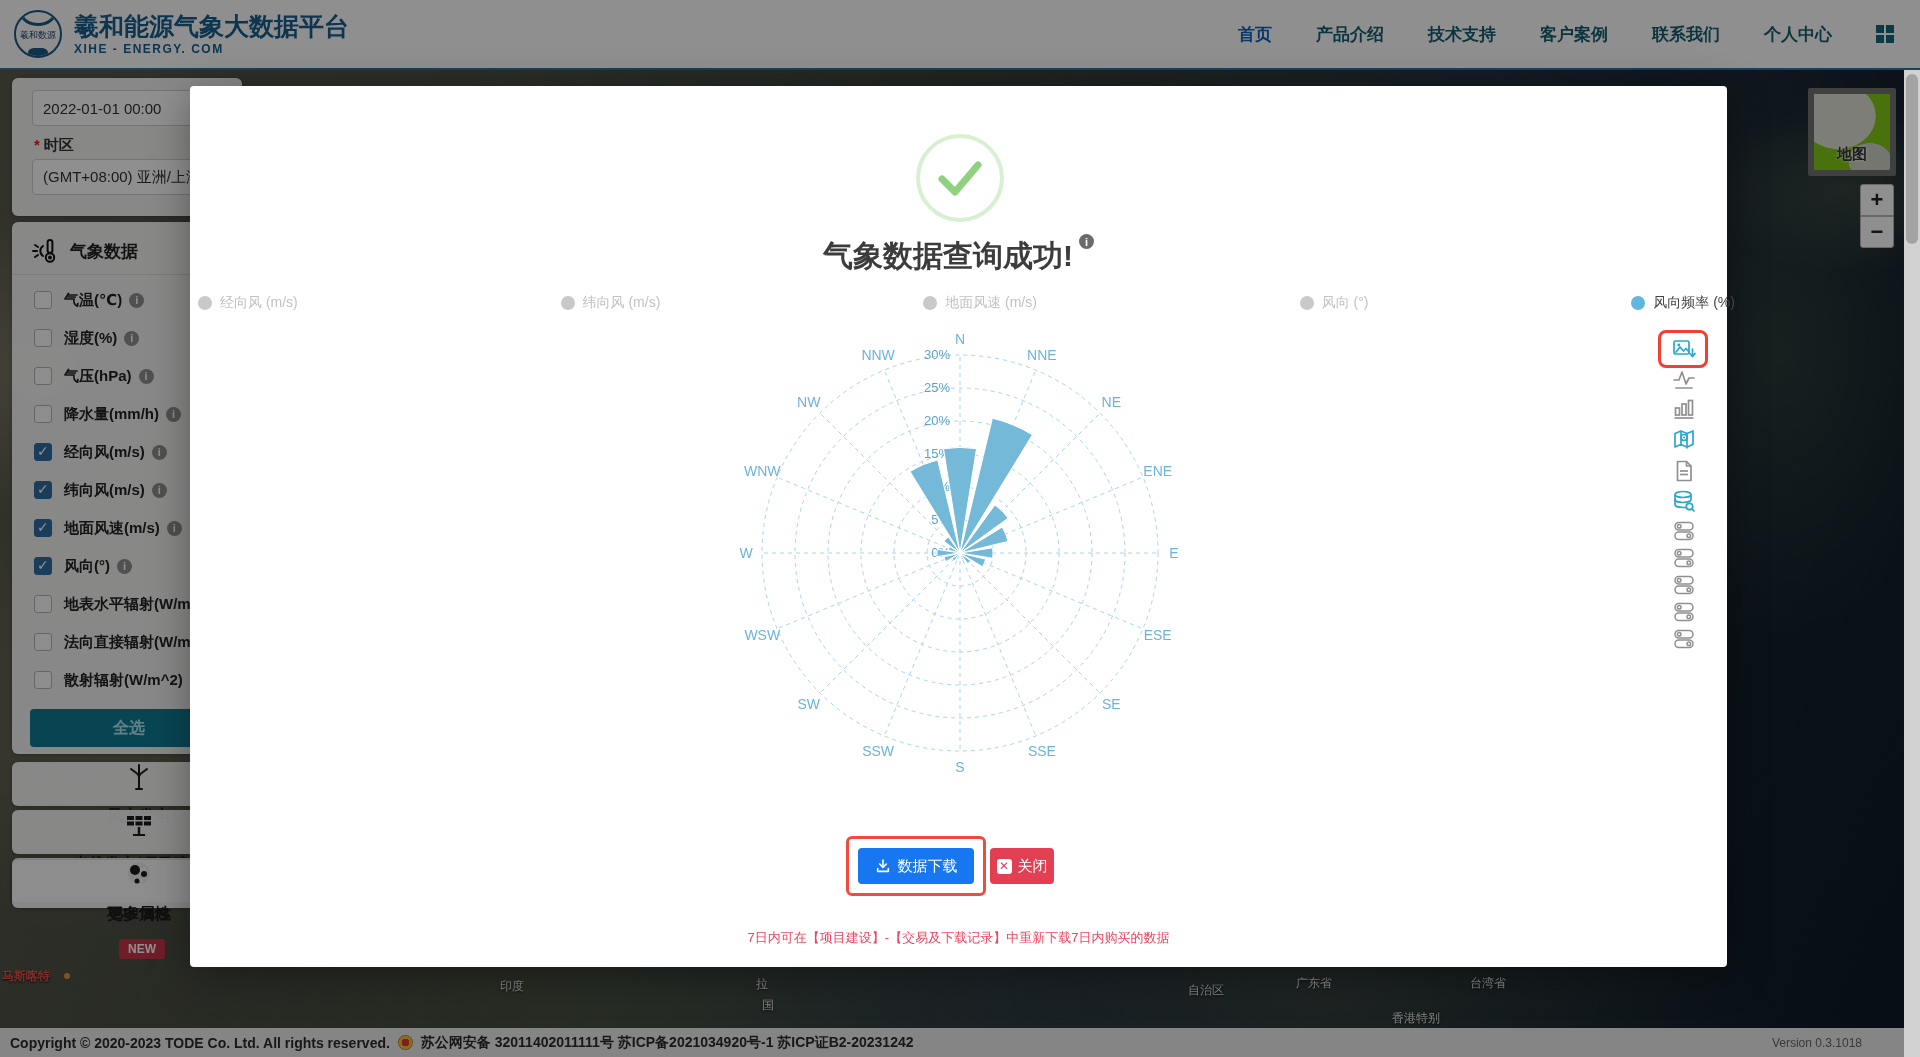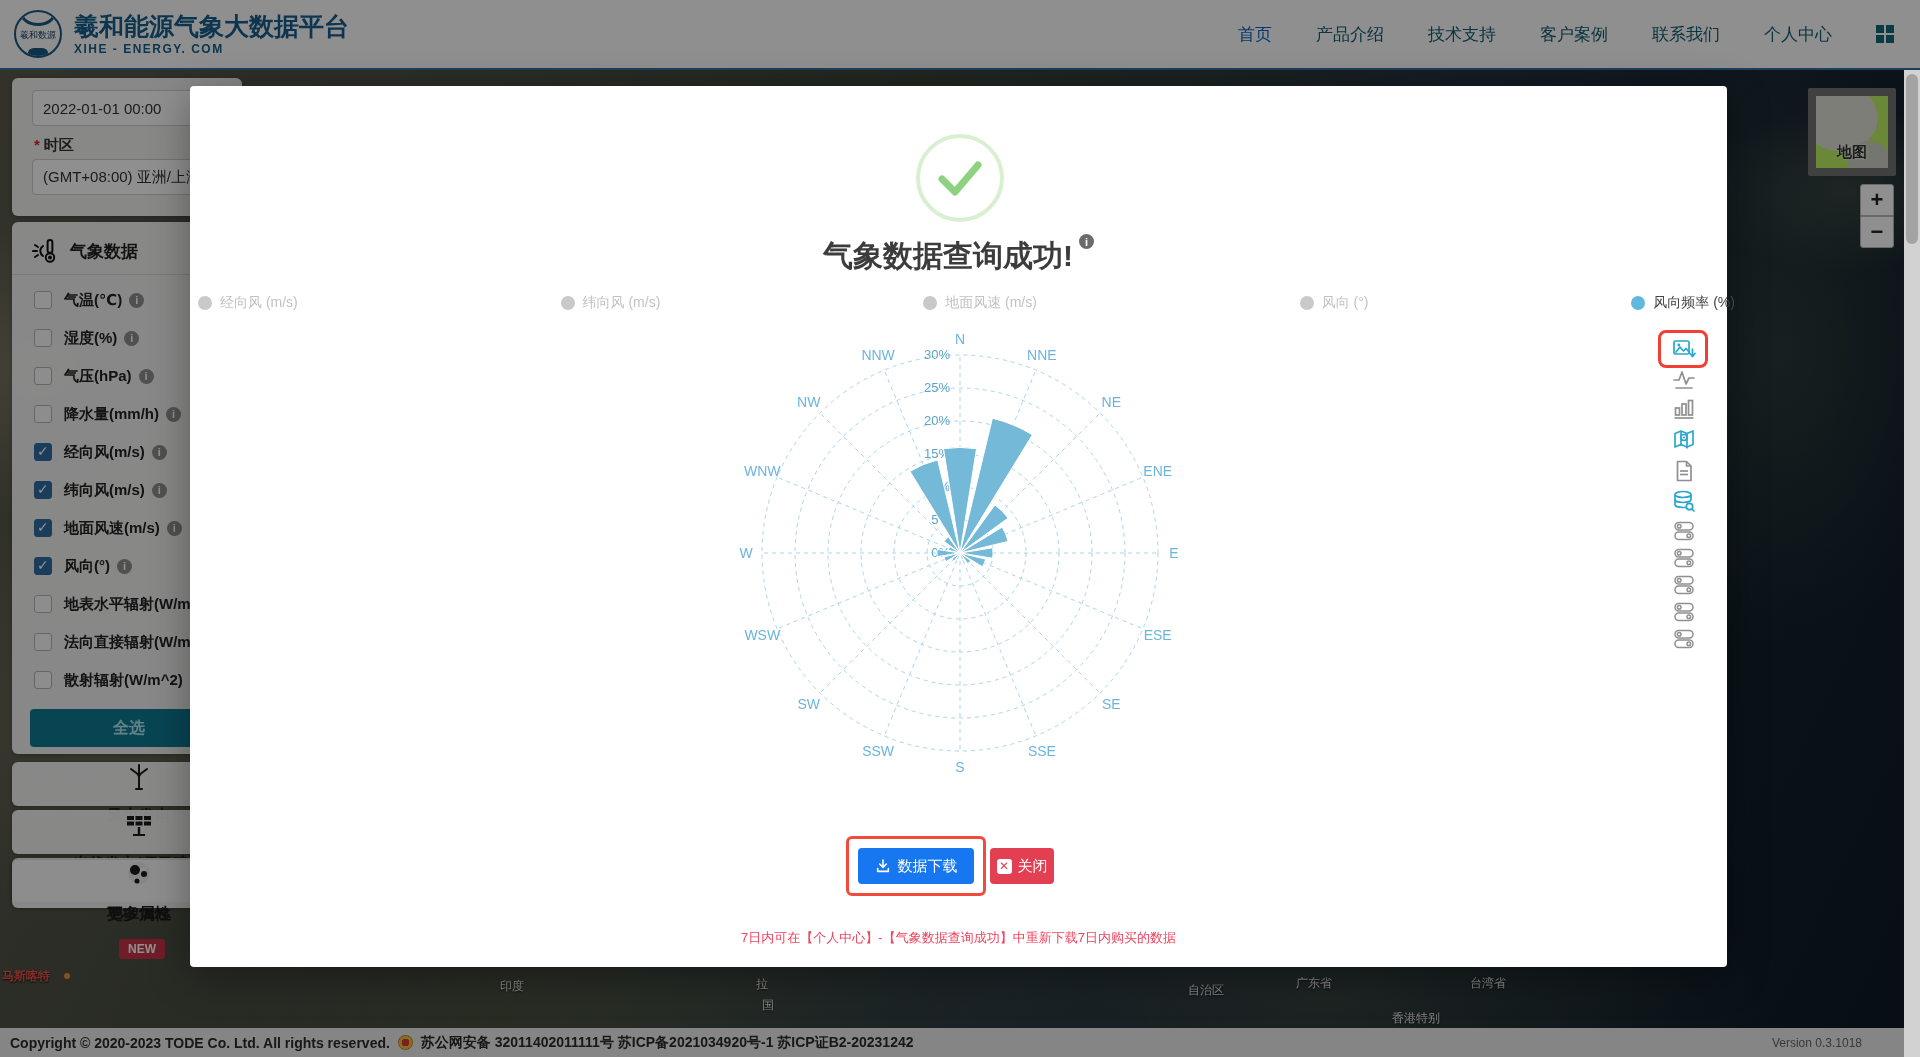--- a/index.html
+++ b/index.html
@@ -24,21 +24,21 @@
   header{position:absolute;left:0;top:0;width:1920px;height:70px;background:#fff;border-bottom:2px solid #2f73a5;display:flex;align-items:center;z-index:5;}
   .logo-wrap{display:flex;align-items:center;padding-left:14px;}
   .logo-globe{width:48px;height:48px;border-radius:50%;border:2px solid #1a5a85;position:relative;background:#fdfdfd;overflow:hidden;}
   .logo-globe .arc-top{position:absolute;left:4px;top:-12px;width:36px;height:26px;border-radius:50%;border:3px solid #1a5a85;background:transparent;}
   .logo-globe .arc-bot{position:absolute;left:12px;bottom:-6px;width:20px;height:14px;background:#1a5a85;border-radius:40% 40% 60% 60%;}
   .logo-globe .seal{position:absolute;left:0;top:17px;width:100%;text-align:center;font-size:9px;font-weight:normal;color:#1a3f66;letter-spacing:0;}
   .brand{margin-left:12px;}
   .brand-title{font-size:25px;font-weight:bold;color:#195f8e;line-height:1.15;}
   .brand-sub{font-size:12px;font-weight:bold;color:#19608f;letter-spacing:1.5px;margin-top:2px;}
   nav{margin-left:auto;display:flex;align-items:center;gap:44px;padding-right:26px;}
-  .nav-item{font-size:17px;font-weight:normal;color:#155e70;cursor:pointer;}
+  .nav-item{font-size:17px;font-weight:bold;color:#155e70;cursor:pointer;}
   .nav-item.on{color:#0f63c8;}
   .nav-grid{width:18px;height:18px;display:grid;grid-template-columns:8px 8px;grid-template-rows:8px 8px;gap:2px;cursor:pointer;}
   .nav-grid span{background:#136878;}
 
   
   .panel{position:absolute;left:12px;width:230px;background:rgba(252,252,252,.94);border-radius:6px;box-shadow:0 1px 4px rgba(0,0,0,.25);}
   .panel.p1{top:78px;height:138px;padding:12px 0 0 20px;}
   .input{width:196px;height:36px;background:#fff;border:1px solid #cfcfcf;border-radius:4px;font-size:15px;color:#333;display:flex;align-items:center;padding-left:10px;}
   .fld-label{margin:10px 0 4px 2px;font-size:15px;font-weight:600;color:#333;}
   .req{color:#e02020;margin-right:4px;}
@@ -54,21 +54,21 @@
   .select-all{margin:10px 0 0 18px;width:198px;height:38px;border:none;border-radius:4px;background:#0f7c95;color:#aee4f0;font-size:16px;font-weight:600;cursor:pointer;}
   .panel.sec{height:44px;display:flex;align-items:center;gap:14px;padding-left:24px;font-size:16px;font-weight:bold;color:#1b1b1b;cursor:pointer;flex-direction:column;}
   .panel.p3{top:762px;}
   .panel.p4{top:810px;}
   .panel.p5{top:858px;}
   .panel.p6{top:860px;height:48px;}
   .badge-new{background:#c9344a;color:#fff;font-size:12px;font-weight:bold;border-radius:3px;padding:3px 9px;margin-left:6px;}
   .sec-ic{width:30px;height:30px;flex:0 0 auto;}
 
   
-  .minimap{position:absolute;left:1808px;top:88px;width:88px;height:88px;border:8px solid #737373;background:#bef264;border-radius:2px;overflow:hidden;cursor:pointer;z-index:4;}
+  .minimap{position:absolute;left:1808px;top:88px;width:88px;height:88px;border:6px solid #737373;background:#84cc16;border-radius:2px;overflow:hidden;cursor:pointer;z-index:4;}
   .minimap .land{position:absolute;left:-8px;top:-6px;width:80px;height:70px;background:radial-gradient(ellipse at 40% 40%, #dde0d4 55%, transparent 56%);}
   .minimap .land2{position:absolute;right:-10px;bottom:-16px;width:60px;height:50px;background:radial-gradient(ellipse, #cfd4c6 50%, transparent 51%);}
   .minimap .mlabel{position:absolute;left:0;bottom:6px;width:100%;text-align:center;font-size:15px;color:#333;font-weight:600;text-shadow:0 0 3px #fff;}
   .zoom-btn{position:absolute;left:1860px;width:34px;height:32px;background:#fff;border:1px solid #b9b9b9;color:#222;font-size:22px;font-weight:bold;display:flex;align-items:center;justify-content:center;cursor:pointer;z-index:4;}
   .zoom-in{top:184px;border-radius:3px 3px 0 0;}
   .zoom-out{top:216px;border-radius:0 0 3px 3px;}
 
   
   footer{position:absolute;left:0;top:1028px;width:1920px;height:29px;background:#ededed;display:flex;align-items:center;font-size:14px;color:#2b2b2b;font-weight:bold;z-index:5;}
   .f-left{display:flex;align-items:center;gap:8px;padding-left:10px;}
@@ -503,19 +503,19 @@
             <path d="M4 16 v4 h16 v-4"></path>
         </g>
       </svg>
       <span>数据下载</span>
     </button>
     <button class="btn-close">
       <span class="x-box">✕</span>
       <span>关闭</span>
     </button>
 
-    <div class="m-note">7日内可在【个人中心】-【气象数据查询成功】中重新下载7日内购买的数据</div>
+    <div class="m-note">7日内可在【项目建设】-【交易及下载记录】中重新下载7日内购买的数据</div>
   </div>
 
   <div class="scrollbar">
     <div class="scroll-thumb"></div>
   </div>
 </div>
 
 </body></html>

